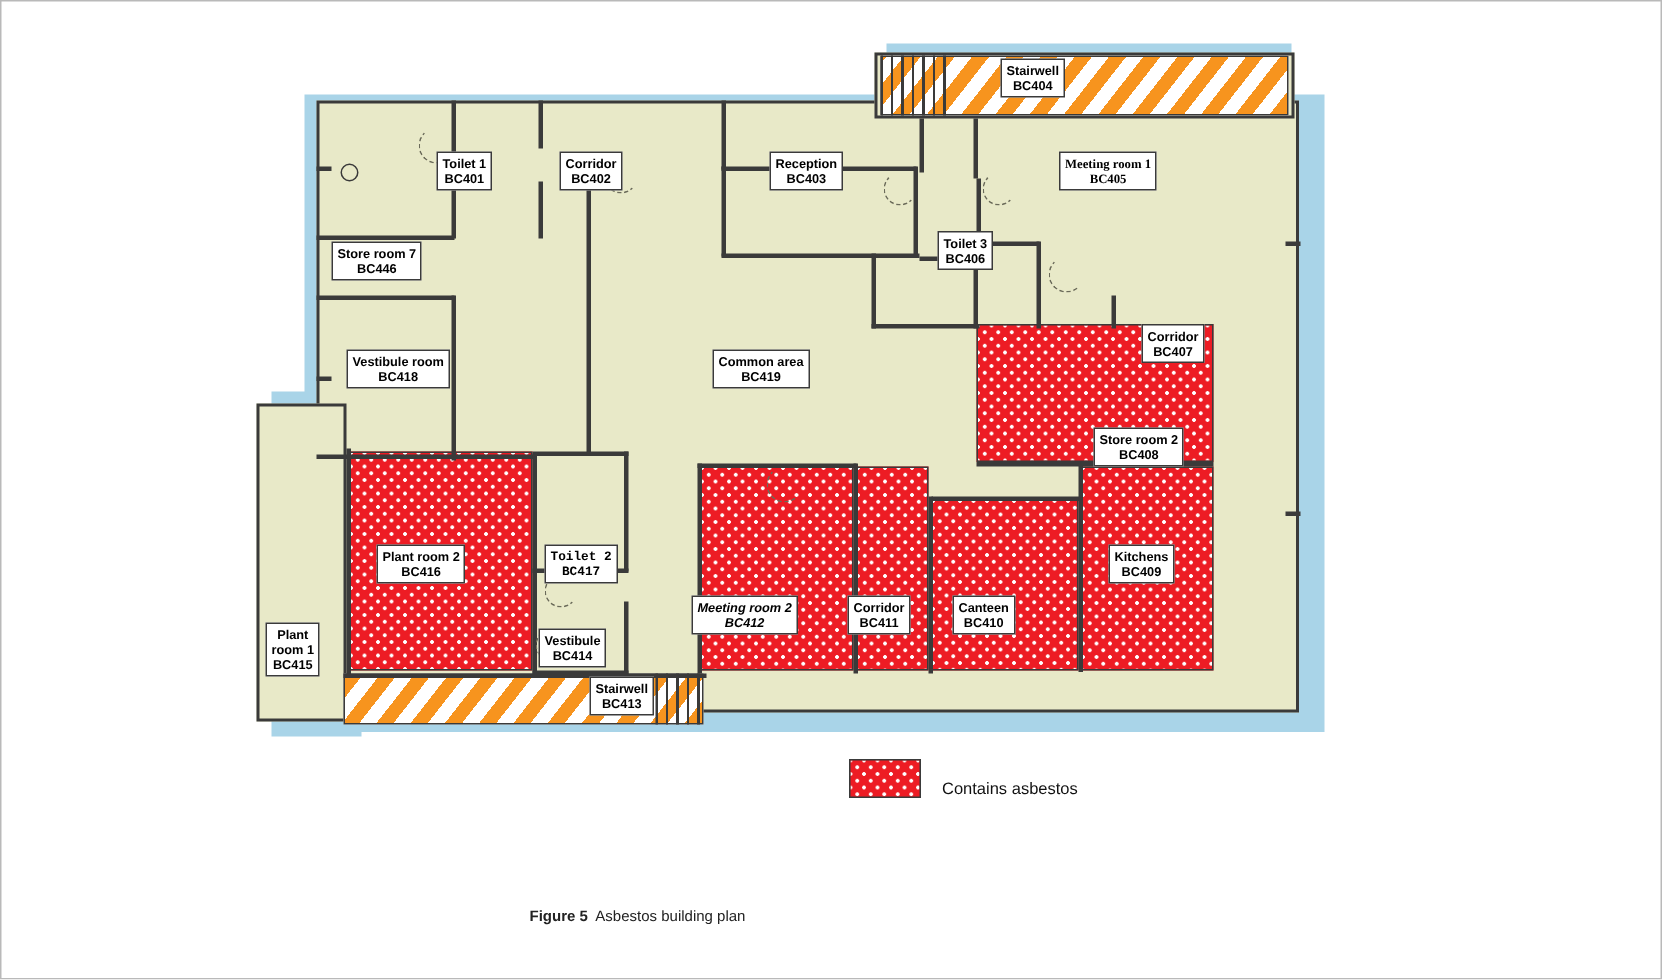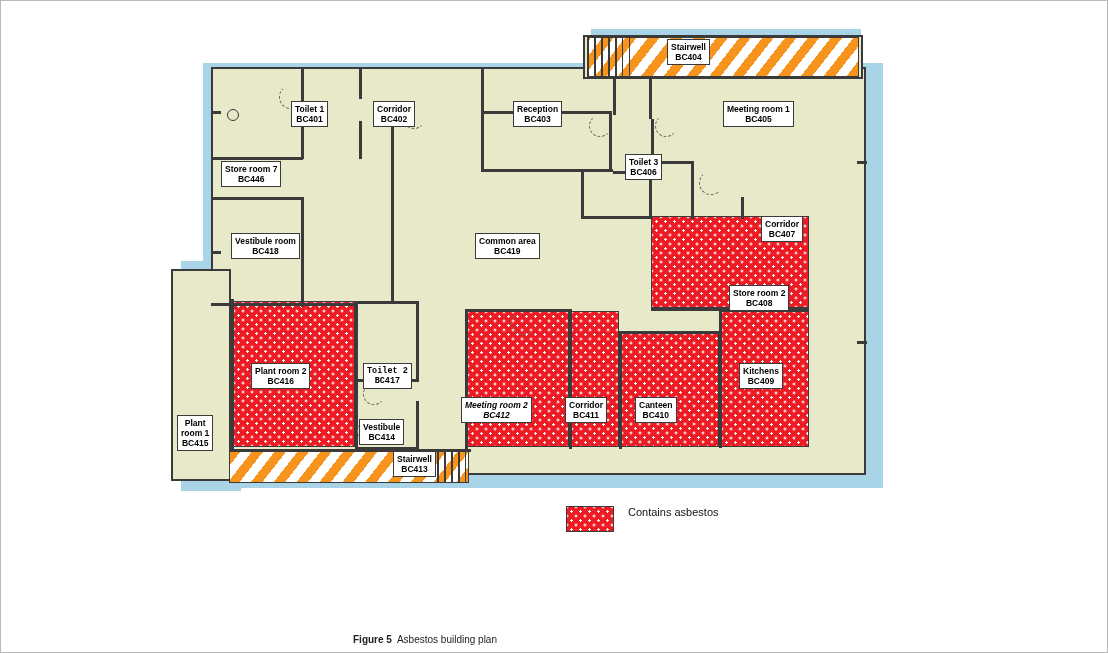--- a/index.html
+++ b/index.html
@@ -104,21 +104,21 @@
   }
   
   #legend {
     position: absolute;
     left: 565px;
     top: 505px;
     width: 420px;
   }
   .legend-row {
     display: flex;
-    align-items: flex-start;
+    align-items: flex-end;
     margin-bottom: 18px;
   }
   .legend-swatch {
     width: 48px;
     height: 26px;
     border: 1.5px solid #3a3a3a;
     box-sizing: border-box;
     margin-right: 14px;
     flex: 0 0 auto;
   }
@@ -142,21 +142,20 @@
     font-size: 11px;
     color: #111111;
   }
   
   #caption {
     position: absolute;
     left: 352px;
     top: 605px;
     font-size: 10px;
     color: #222222;
-    margin-top: 28px;
   }
   #caption .cap-b {
     font-weight: bold;
     margin-right: 5px;
   }
 </style>
 </head>
 <body>
 
 <div id="page">
@@ -257,21 +256,21 @@
     <div class="label" style="left:362px; top:90px;">
       <span class="ln">Reception</span>
       <span class="ln">BC403</span>
     </div>
 
     <div class="label" style="left:516px; top:28px;">
       <span class="ln">Stairwell</span>
       <span class="ln">BC404</span>
     </div>
 
-    <div class="label" style="left:572px; top:90px;">
+    <div class="label" style="left:555px; top:90px;font-family:Liberation Serif, serif;">
       <span class="ln">Meeting room 1</span>
       <span class="ln">BC405</span>
     </div>
 
     <div class="label" style="left:444px; top:143px;margin-left:30px;">
       <span class="ln">Toilet 3</span>
       <span class="ln">BC406</span>
     </div>
 
     <div class="label" style="left:610px; top:205px;">

